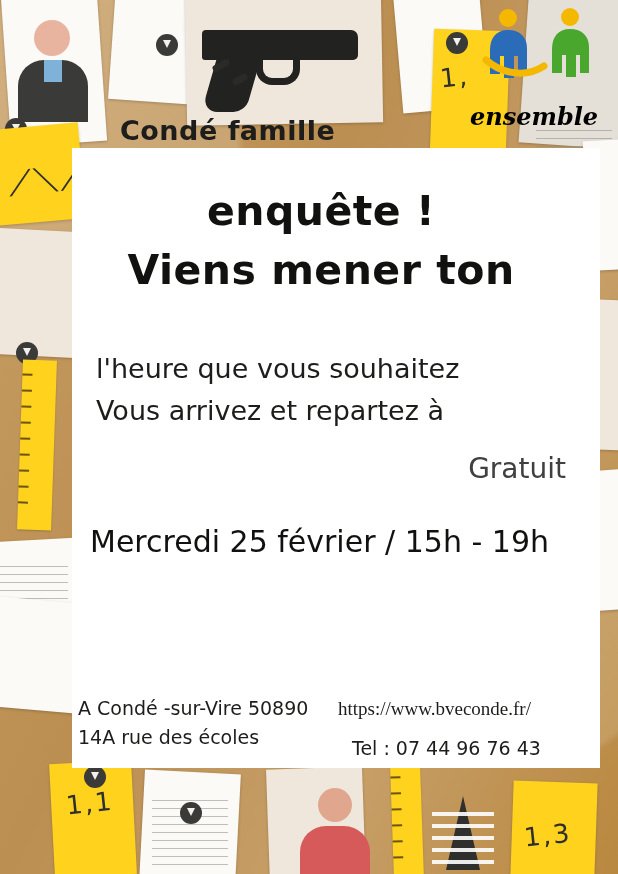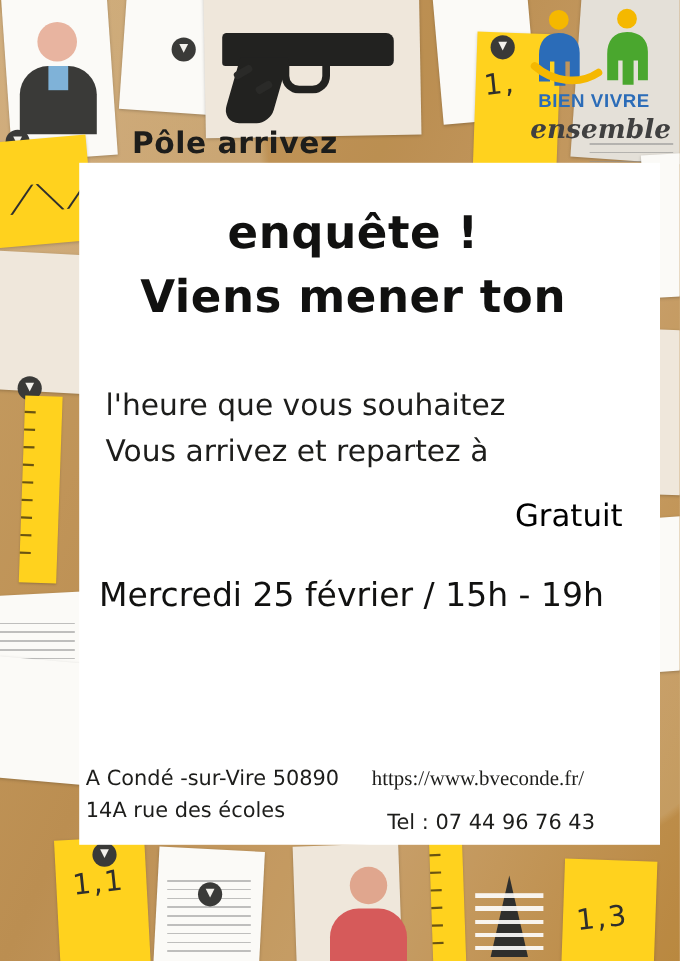--- a/index.html
+++ b/index.html
@@ -169,26 +169,26 @@
     font-family: "Liberation Sans", sans-serif;
     font-weight: bold;
     font-size: 17px;
     letter-spacing: .5px;
     color: #2b6cb8;
   }
   .logo-text2 {
     position: absolute;
     left: 0; top: 98px;
     width: 140px;
-    text-align: right;
+    text-align: left;
     font-family: "DejaVu Serif", serif;
     font-style: italic;
     font-weight: bold;
     font-size: 24px;
-    color: #404040;
+    color: #000000;
   }
 
   
   .card {
     position: absolute;
     left: 72px; top: 148px;
     width: 528px; height: 620px;
     background: #ffffff;
   }
 
@@ -224,21 +224,21 @@
     line-height: 1.55;
     color: #1d1d1b;
   }
   .free {
     position: absolute;
     left: 96px; top: 452px;
     width: 470px;
     text-align: right;
     font-family: "DejaVu Sans", sans-serif;
     font-size: 28px;
-    color: #000000;
+    color: #404040;
   }
 
   .date-line {
     position: absolute;
     left: 90px; top: 524px;
     width: 500px;
     font-family: "DejaVu Sans", sans-serif;
     font-size: 30px;
     color: #111110;
   }
@@ -371,25 +371,24 @@
   <div class="card"></div>
 
   <div class="logo">
     <svg width="140" height="80" viewBox="0 0 140 80">
       <circle cx="38" cy="14" r="9" fill="#f5b800"></circle>
       <path d="M38 26 C26 26 20 34 20 46 L20 70 L30 70 L30 52 L34 52 L34 74 L44 74 L44 52 L48 52 L48 70 L57 70 L57 44 C57 33 50 26 38 26 Z" fill="#2b6cb8"></path>
       <circle cx="100" cy="13" r="9" fill="#f5b800"></circle>
       <path d="M100 25 C88 25 82 33 82 45 L82 69 L92 69 L92 51 L96 51 L96 73 L106 73 L106 51 L110 51 L110 69 L119 69 L119 43 C119 32 112 25 100 25 Z" fill="#4aa72e"></path>
       <path d="M16 56 C32 70 56 74 74 62" stroke="#f5b800" stroke-width="7" fill="none" stroke-linecap="round"></path>
     </svg>
-    <div class="logo-text1">BIEN VIVRE</div>
     <div class="logo-text2">ensemble</div>
   </div>
 
-  <div class="pole-famille">Pôle  arrivez</div>
+  <div class="pole-famille">Condé  famille</div>
 
   <div class="title">
     <div>enquête !</div>
     <div>Viens mener ton</div>
   </div>
 
   <div class="sub">
     <div>l'heure que vous souhaitez</div>
     <div>Vous arrivez et repartez à</div>
   </div>

